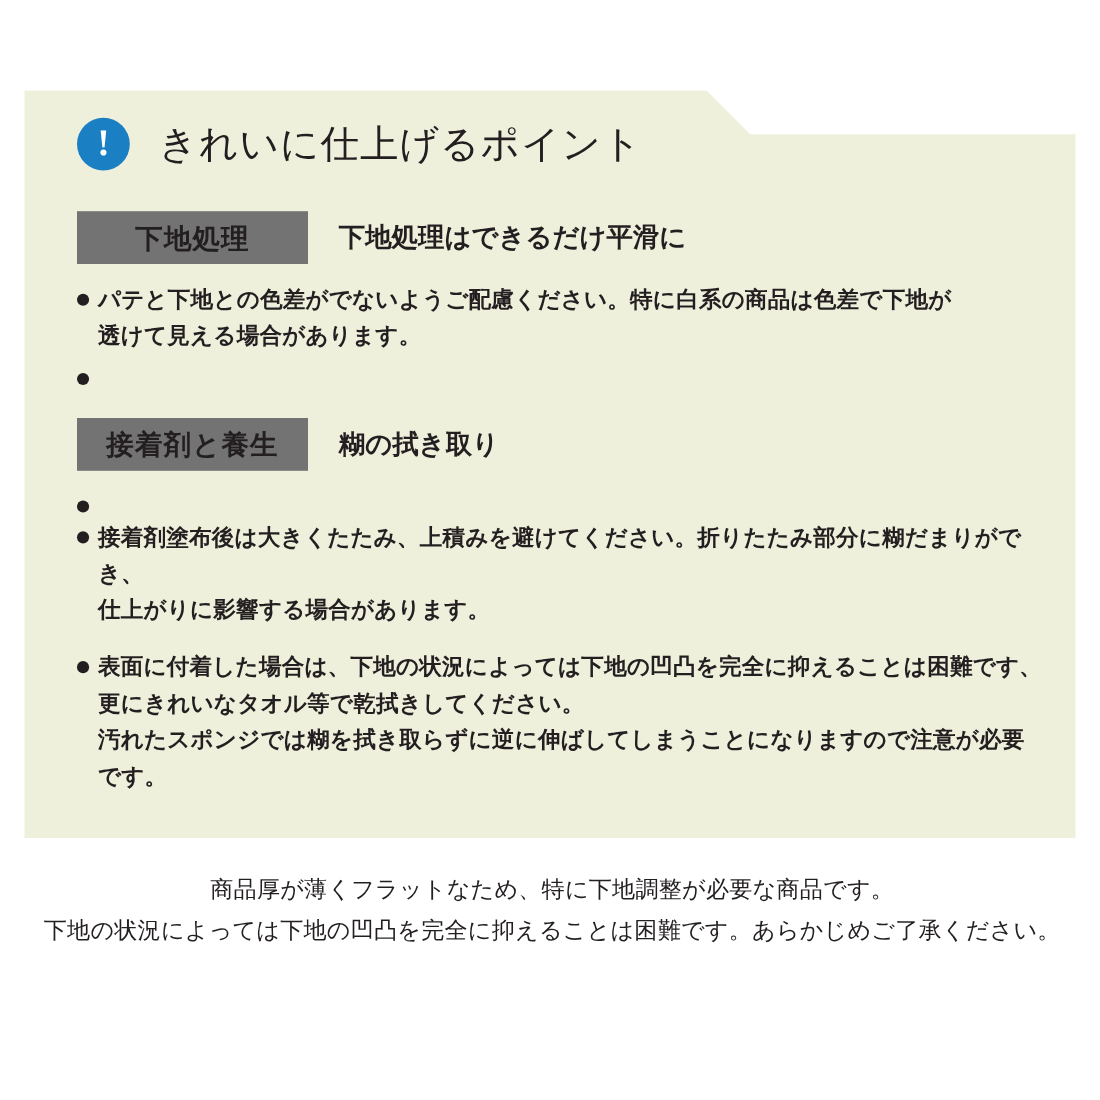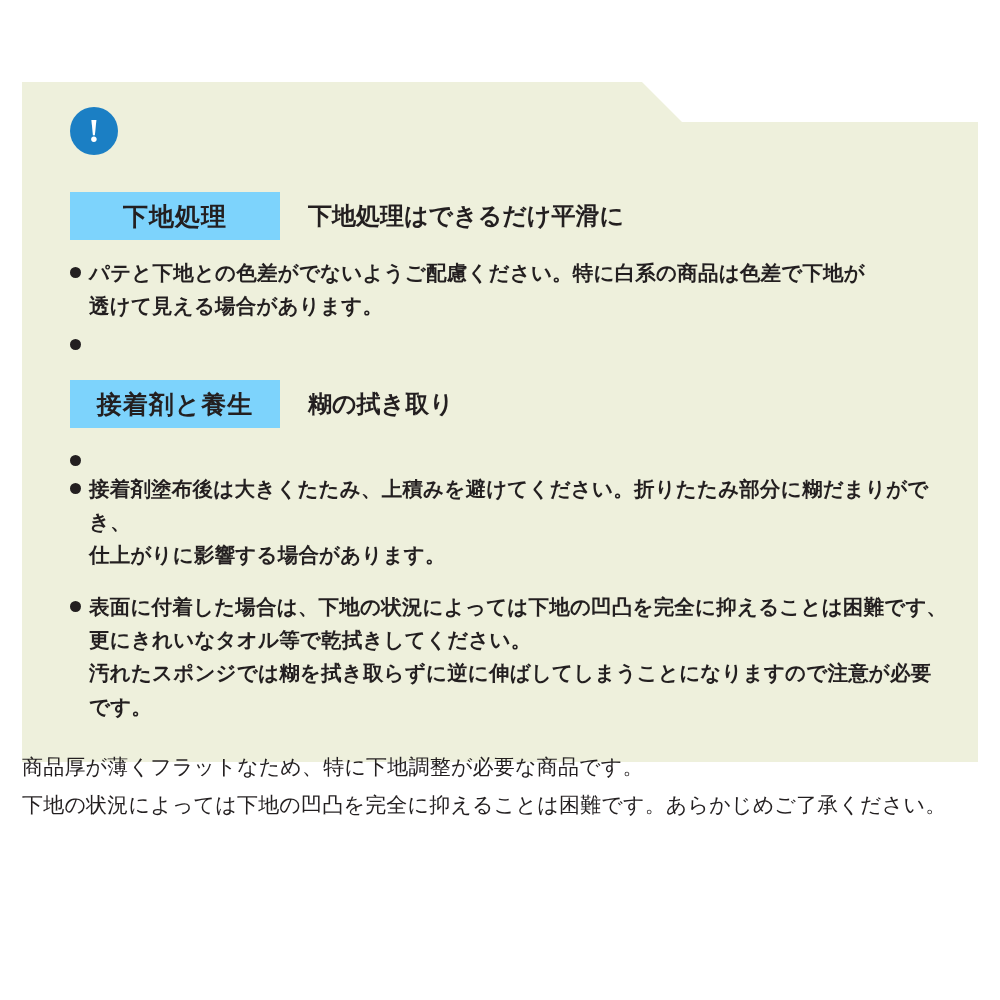--- a/index.html
+++ b/index.html
@@ -74,21 +74,21 @@
   .sec3 { top: 492px; }
 
   .sec-head {
     display: flex;
     align-items: center;
     height: 48px;
   }
   .sec-tag {
     width: 210px;
     height: 48px;
-    background: #7dd3fc;
+    background: #737373;
     display: flex;
     align-items: center;
     justify-content: center;
     font-size: 25px;
     font-weight: bold;
     color: #231f20;
     flex: 0 0 auto;
     letter-spacing: 1px;
   }
   .sec-lead {
@@ -121,41 +121,43 @@
     line-height: 1.62;
     color: #231f20;
     letter-spacing: 0.2px;
   }
   .btext .ln { display: block; font-weight: bold; }
 
   
   .footer {
     position: absolute;
     left: 22px;
-    top: 748px;
+    top: 790px;
     width: 960px;
+    text-align: center;
   }
   .footer .ln {
     display: block;
     font-size: 21px;
     line-height: 1.82;
     color: #231f20;
     letter-spacing: 0.2px;
     white-space: nowrap;
   }
 </style>
 </head>
 <body>
 
 <div class="page">
 
   <div class="panel">
 
     <div class="panel-head">
       <div class="excl-icon">!</div>
+      <div class="panel-title">きれいに仕上げるポイント</div>
     </div>
 
     <div class="section sec1">
       <div class="sec-head">
         <div class="sec-tag">下地処理</div>
         <div class="sec-lead">下地処理はできるだけ平滑に</div>
       </div>
       <div class="bullets">
         <div class="bullet">
           <span class="dot"></span>

